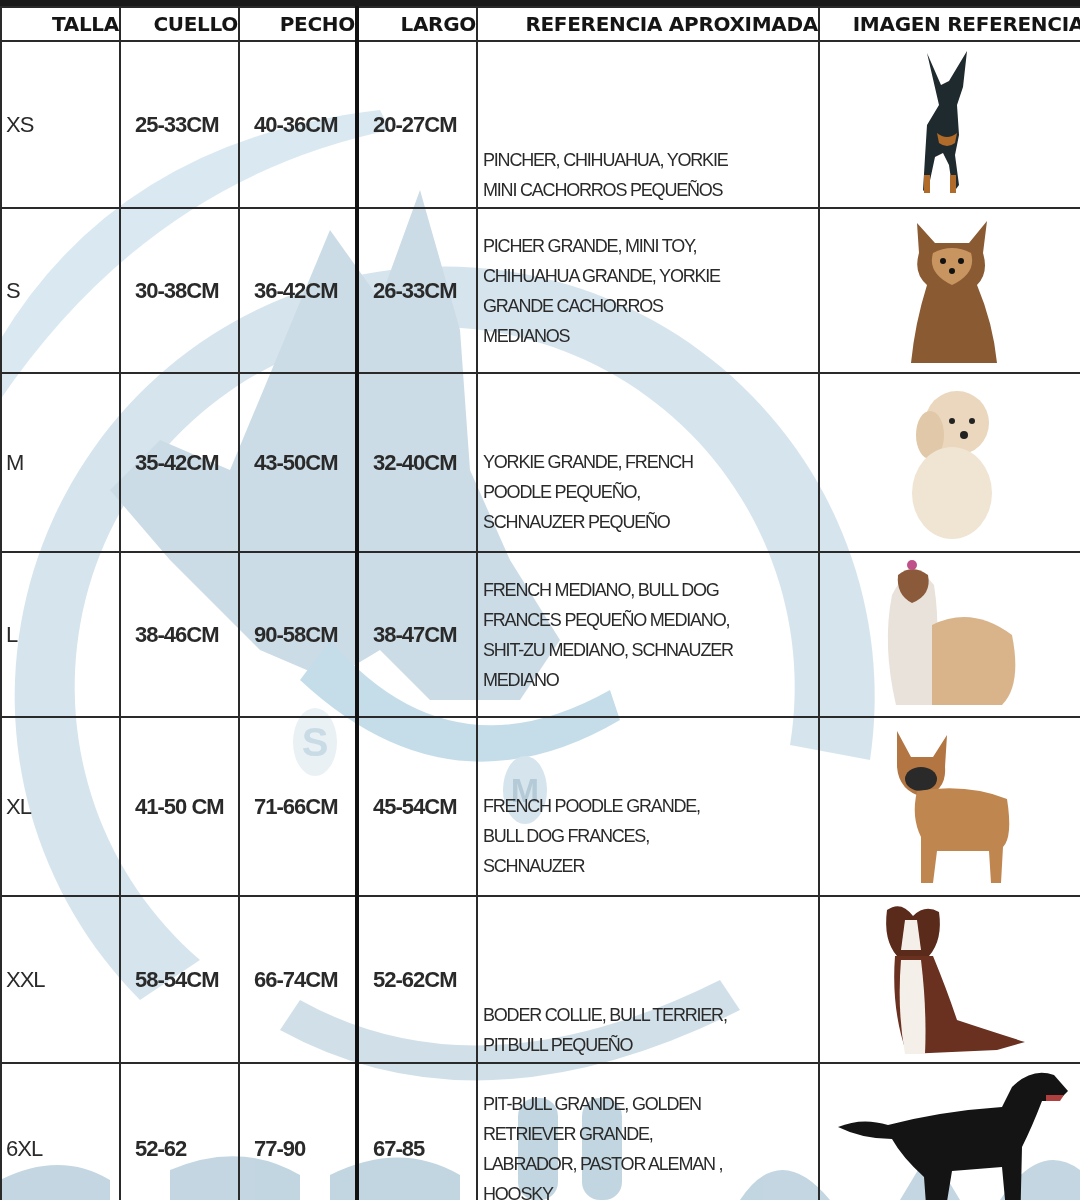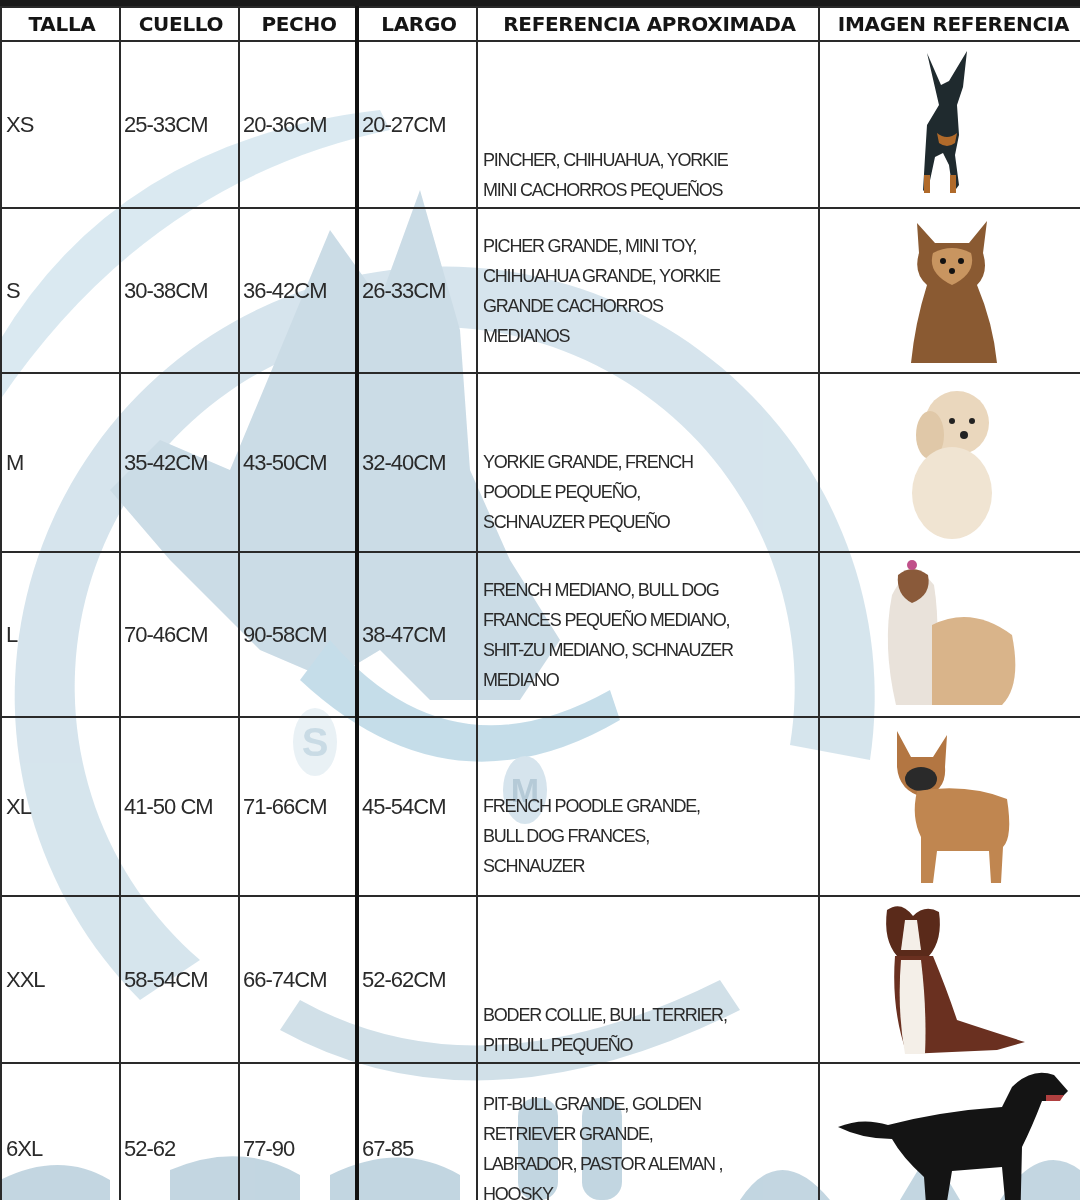--- a/index.html
+++ b/index.html
@@ -6,24 +6,24 @@
   body { width: 1080px; height: 1200px; overflow: hidden; position: relative; font-family: "DejaVu Sans", "Liberation Sans", sans-serif; }
   .page { position: absolute; left: 0; top: 0; width: 1080px; height: 1200px; background: #ffffff; overflow: hidden; }
 
   
   .wm { position: absolute; left: 0; top: 0; width: 1080px; height: 1200px; z-index: 0; pointer-events: none; }
 
   .top-bar { position: absolute; left: 0; top: 0; width: 1080px; height: 6px; background: #1a1a1a; z-index: 3; }
 
   table.sizes { position: absolute; left: 0; top: 6px; z-index: 2; border-collapse: collapse; table-layout: fixed; width: 1084px; }
   table.sizes th, table.sizes td { border: 2px solid #2a2a2a; padding: 0; vertical-align: middle; }
-  table.sizes th { height: 32px; font-family: "DejaVu Sans", sans-serif; font-weight: bold; font-size: 20px; text-align: center; padding-left: 3px; color: #151515; letter-spacing: -0.3px; white-space: nowrap; overflow: hidden; background: rgba(255,255,255,0.6); }
+  table.sizes th { height: 32px; font-family: "DejaVu Sans", sans-serif; font-weight: bold; font-size: 20px; text-align: right; padding-left: 3px; color: #151515; letter-spacing: -0.3px; white-space: nowrap; overflow: hidden; background: rgba(255,255,255,0.6); }
   table.sizes td { height: 163px; font-family: "Liberation Sans", sans-serif; font-size: 22px; color: #2a2a2a; letter-spacing: -1px; }
   table.sizes td.talla { padding-left: 4px; margin-top: 32px; }
-  table.sizes td.meas { padding-left: 3px; white-space: nowrap; }
+  table.sizes td.meas { padding-left: 14px; white-space: nowrap; font-weight: bold; }
   table.sizes td.ref { font-size: 18px; line-height: 30px; padding: 0 4px 0 5px; letter-spacing: -1.2px; }
   table.sizes td.ref.bottom { vertical-align: bottom; padding-bottom: 2px; }
   table.sizes td.ref.lower { vertical-align: bottom; padding-bottom: 14px; margin-left: 48px; }
   table.sizes td.img { text-align: center; }
   .col-largo-l { border-left: 4px solid #111 !important; }
   tr.last td { height: 170px; }
   .ref-text { white-space: pre-line; display: block; }
   .dog { display: block; margin: 0 auto; }
 </style>
 </head>
@@ -75,21 +75,21 @@
         <th class="col-largo-l">LARGO</th>
         <th>REFERENCIA APROXIMADA</th>
         <th>IMAGEN REFERENCIA</th>
       </tr>
     </thead>
     <tbody>
 
       <tr>
         <td class="talla">XS</td>
         <td class="meas">25-33CM</td>
-        <td class="meas">20-36CM</td>
+        <td class="meas">40-36CM</td>
         <td class="meas col-largo-l">20-27CM</td>
         <td class="ref bottom">
             <span class="ref-text">PINCHER, CHIHUAHUA, YORKIE
 MINI  CACHORROS PEQUEÑOS</span>
           </td>
         <td class="img">
           <svg class="dog" width="110" height="160" viewBox="0 0 110 160">
             <path d="M30 8 L44 40 L52 36 L70 6 L66 42 L60 60 L62 90 L58 110 L62 140 L56 148 L52 120 L46 108 L38 112 L32 140 L26 146 L28 112 L30 80 L42 60 Z" fill="#1f2a2e"></path>
             <path d="M40 88 Q50 96 60 88 L58 98 Q50 104 42 98 Z" fill="#b06a2a"></path>
             <rect x="27" y="130" width="6" height="18" fill="#b06a2a"></rect>
@@ -137,21 +137,21 @@
             <ellipse cx="50" cy="110" rx="40" ry="46" fill="#f0e4d2"></ellipse>
             <circle cx="50" cy="38" r="3" fill="#222"></circle>
               <circle cx="70" cy="38" r="3" fill="#222"></circle>
               <circle cx="62" cy="52" r="4" fill="#222"></circle>
           </svg>
         </td>
       </tr>
 
       <tr>
         <td class="talla">L</td>
-        <td class="meas">70-46CM</td>
+        <td class="meas">38-46CM</td>
         <td class="meas">90-58CM</td>
         <td class="meas col-largo-l">38-47CM</td>
         <td class="ref">
             <span class="ref-text">FRENCH MEDIANO, BULL DOG
 FRANCES PEQUEÑO MEDIANO,
 SHIT-ZU MEDIANO, SCHNAUZER
 MEDIANO</span>
           </td>
         <td class="img">
           <svg class="dog" width="140" height="160" viewBox="0 0 140 160">

